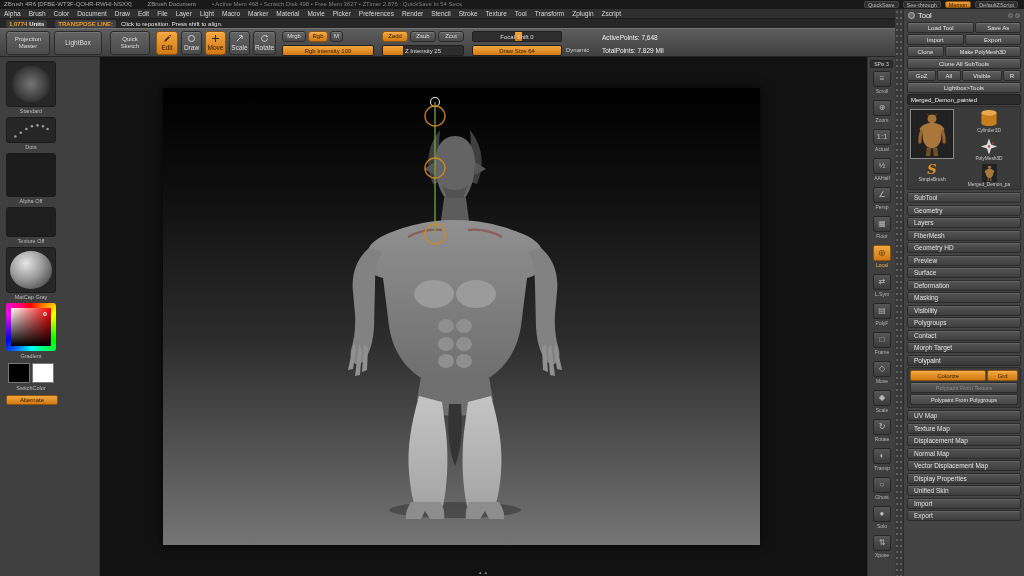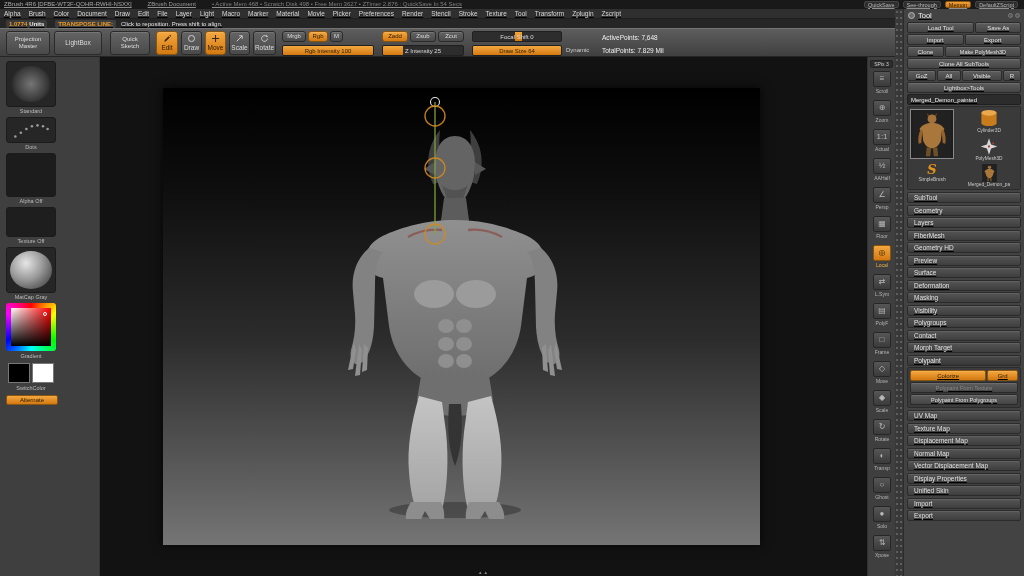--- a/index.html
+++ b/index.html
@@ -1,18 +1,18 @@
 <!DOCTYPE html>
 <html><head>
 <meta charset="utf-8">
 <style>
   * { margin:0; padding:0; box-sizing:border-box; }
   html,body { width:1024px; height:576px; overflow:hidden; background:#333;
     font-family:"Liberation Sans","DejaVu Sans",sans-serif; -webkit-font-smoothing:antialiased; }
-  .abs { position:absolute;text-decoration:underline; }
+  .abs { position:absolute; }
 
   
   .titlebar { left:0; top:0; width:1024px; height:9px; background:#191919; color:#8f8f8f;
     font-size:6px; line-height:9px; display:flex; align-items:center; }
   .titlebar .t-app { margin-left:4px; color:#a8a8a8; white-space:nowrap; }
   .titlebar .t-doc { margin-left:16px; color:#9a9a9a; white-space:nowrap; }
   .titlebar .t-stats { margin-left:16px; color:#7f7f7f; white-space:nowrap; }
   .t-right { margin-left:auto; margin-right:6px; display:flex; gap:4px; align-items:center; }
   .t-chip { background:#2e2e2e; border:1px solid #454545; border-radius:2px; color:#bcbcbc;
     font-size:5.5px; line-height:6px; padding:0 3px; height:7px; display:flex; align-items:center; }

